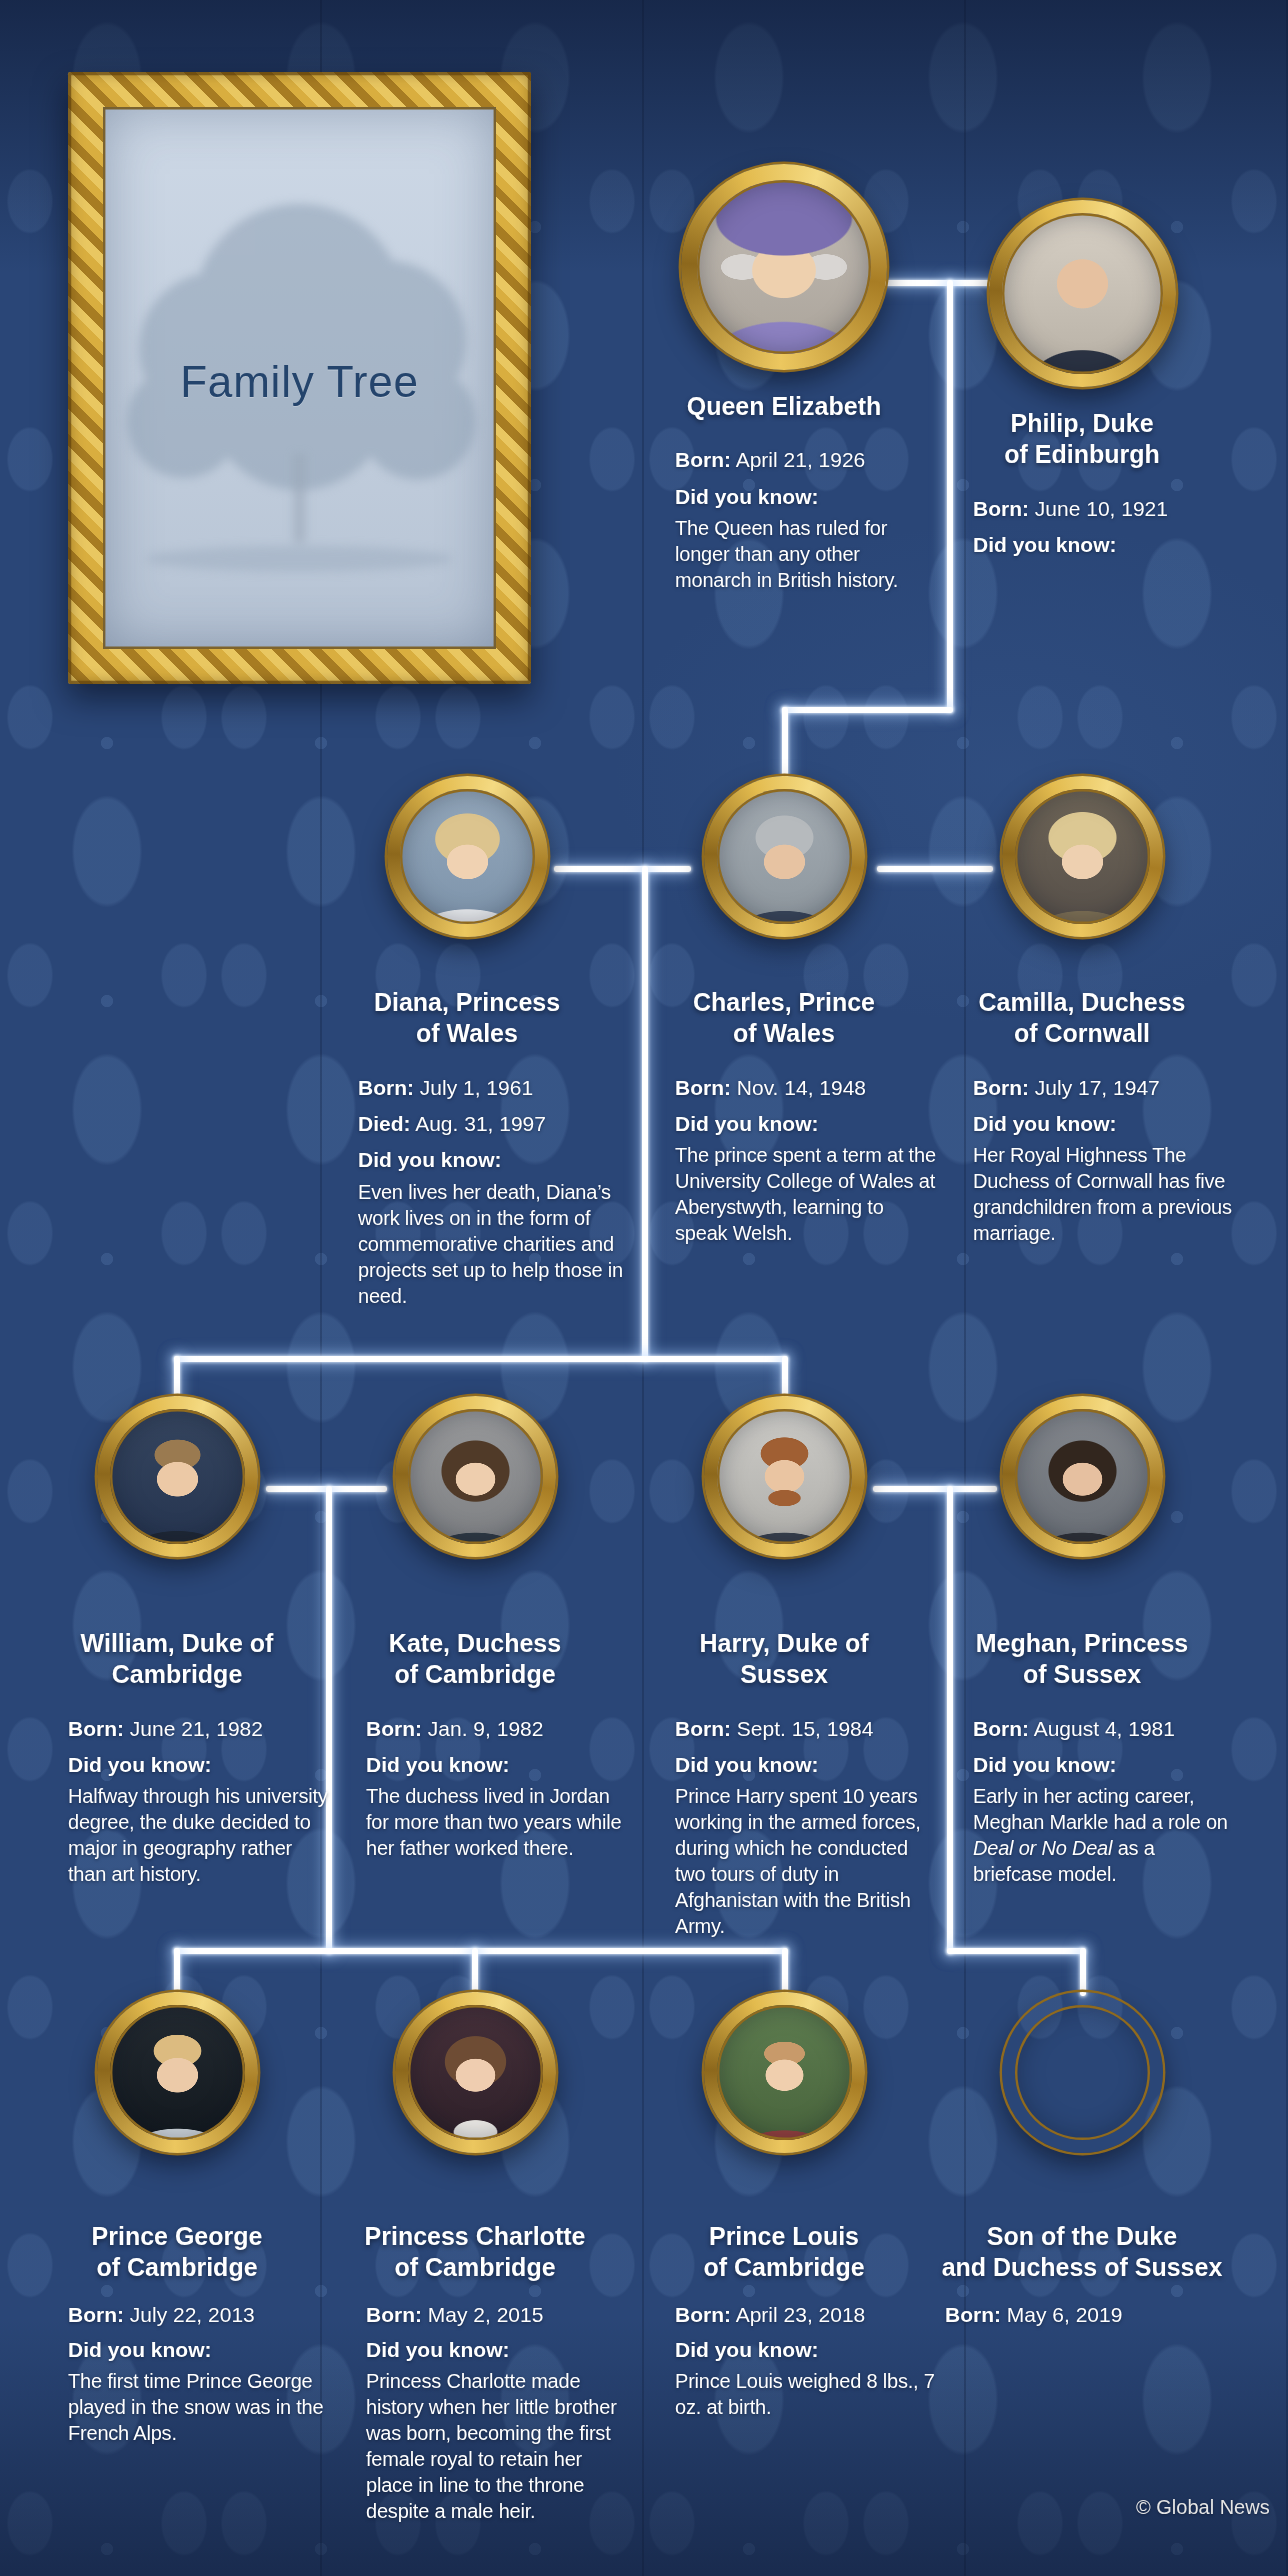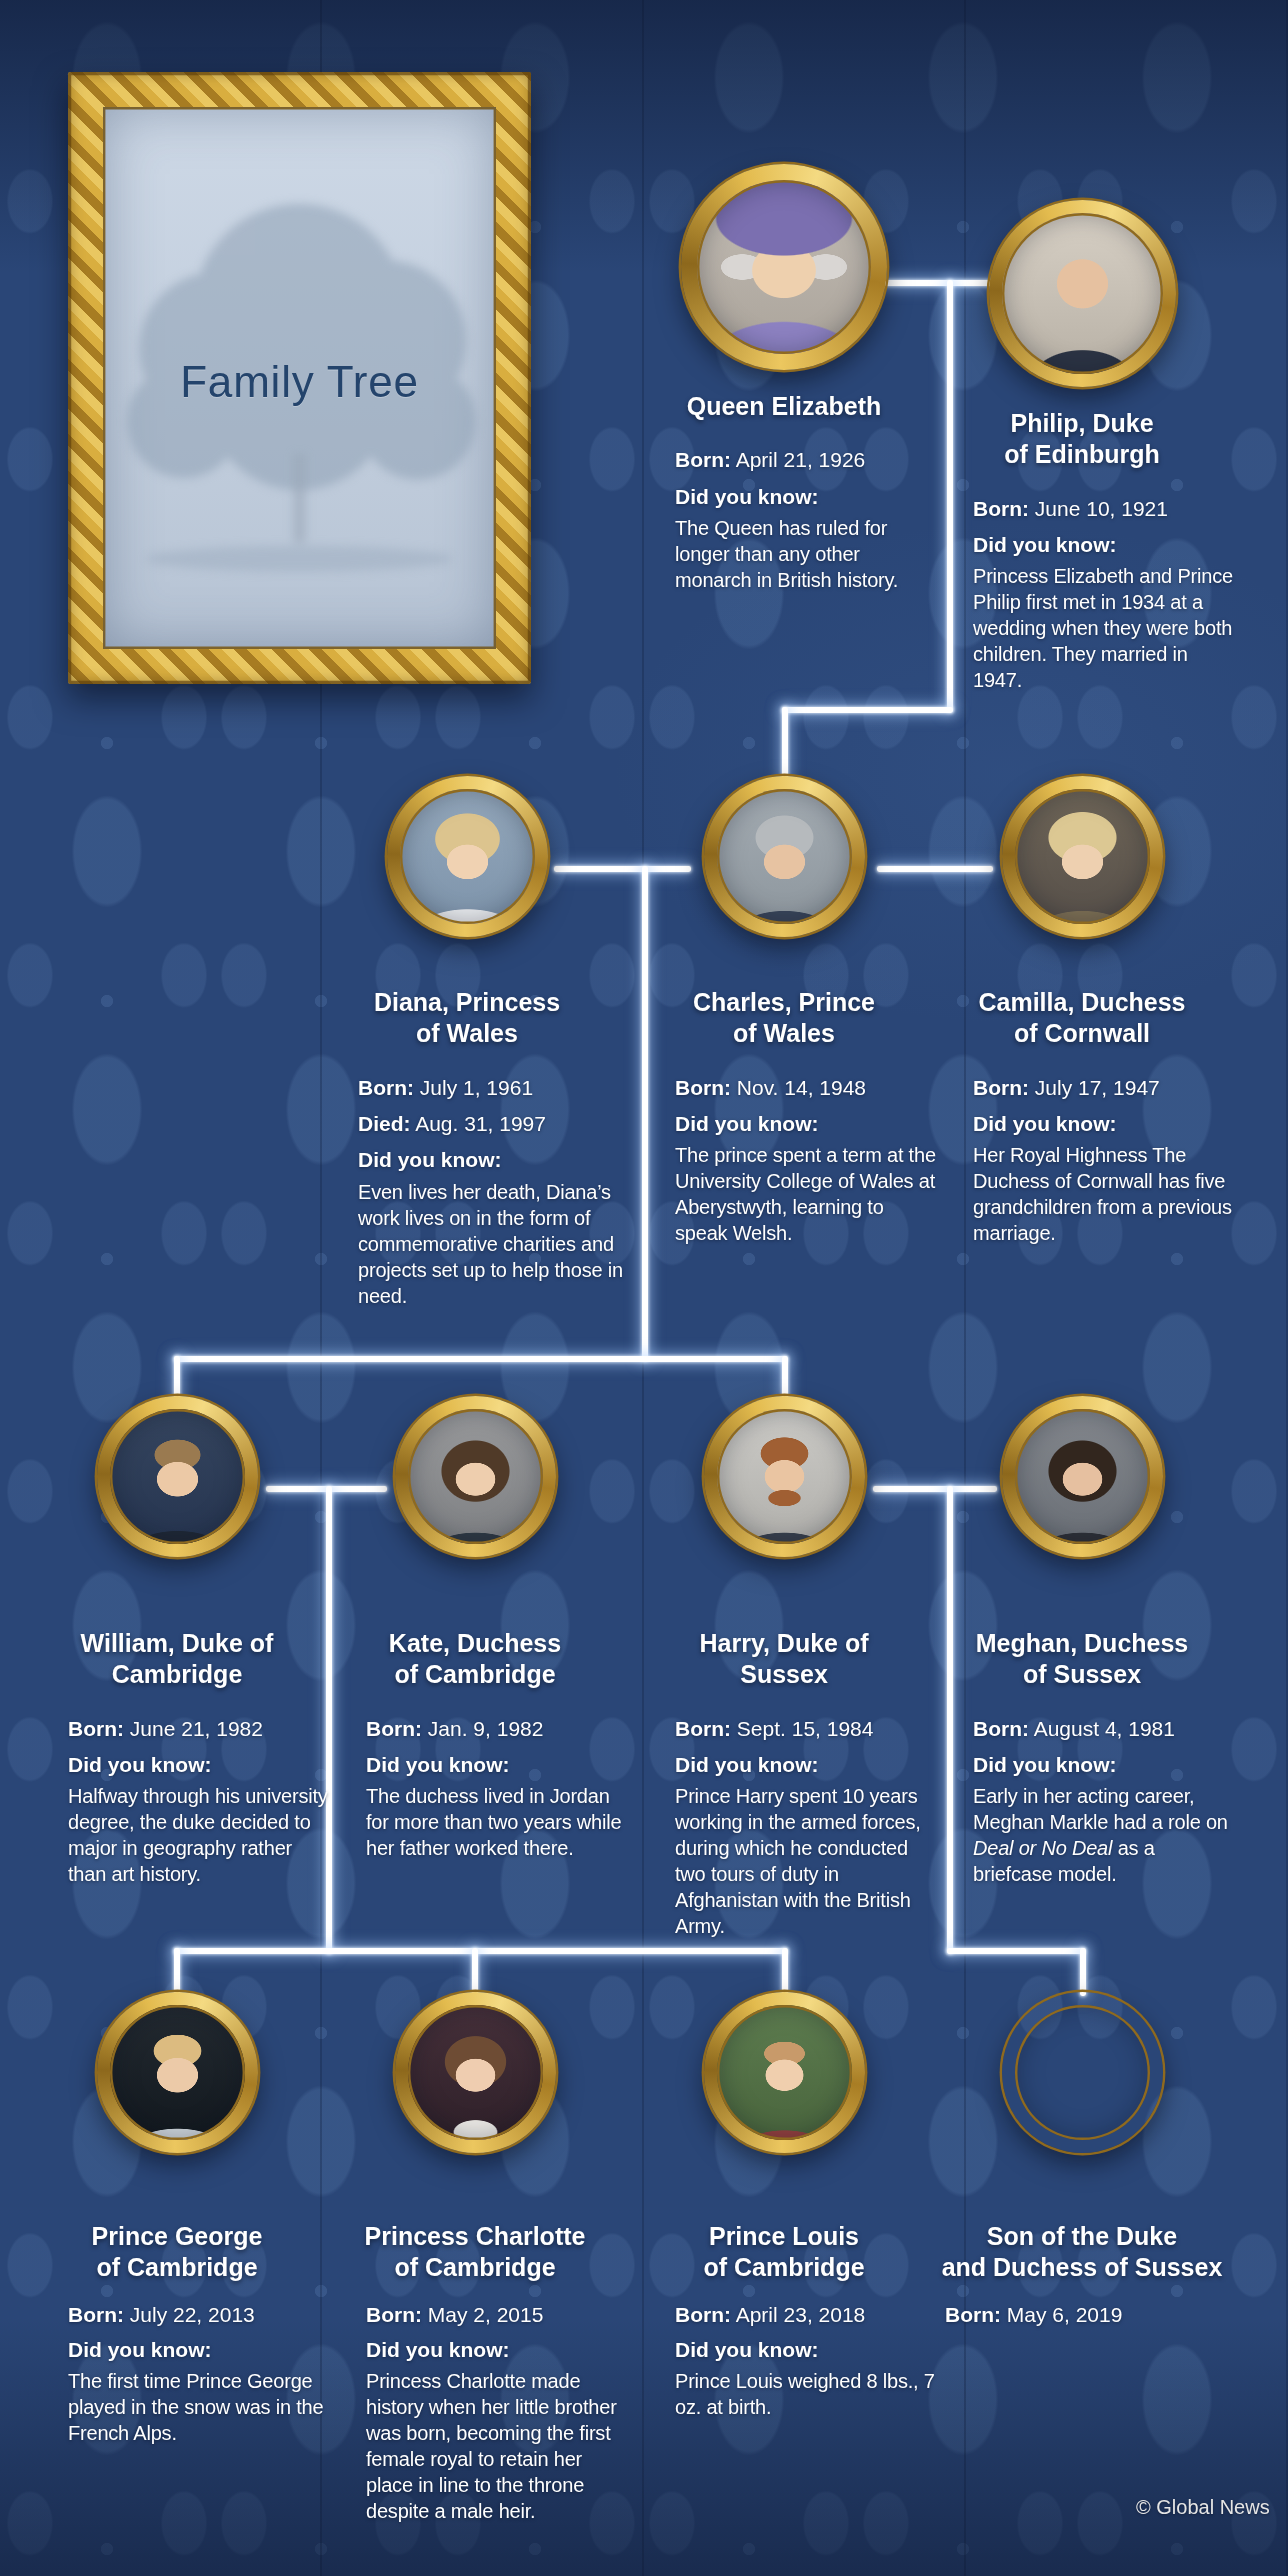--- a/index.html
+++ b/index.html
@@ -224,21 +224,20 @@
 
     <div class="dyk">Did you know:</div>
     <div class="fact"><span class="pre">The Queen has ruled for longer than any other monarch in British history.</span></div>
   </div>
     <div class="person-card card-philip">
     <div class="portrait face-philip"></div>
     <h2 class="person-name"><span>Philip, Duke</span><br><span>of Edinburgh</span></h2>
     <div class="detail born"><span class="lbl">Born:</span><span class="val"> June 10, 1921</span></div>
 
     <div class="dyk">Did you know:</div>
-    <div class="fact"><span class="pre">Princess Elizabeth and Prince Philip first met in 1934 at a wedding when they were both children. They married in 1947.</span></div>
   </div>
     <div class="person-card card-diana">
     <div class="portrait face-diana"></div>
     <h2 class="person-name"><span>Diana, Princess</span><br><span>of Wales</span></h2>
     <div class="detail born"><span class="lbl">Born:</span><span class="val"> July 1, 1961</span></div>
     <div class="detail died"><span class="lbl">Died:</span><span class="val"> Aug. 31, 1997</span></div>
     <div class="dyk">Did you know:</div>
     <div class="fact"><span class="pre">Even lives her death, Diana’s work lives on in the form of commemorative charities and projects set up to help those in need.</span></div>
   </div>
     <div class="person-card card-charles">
@@ -276,21 +275,21 @@
     <div class="person-card card-harry">
     <div class="portrait face-harry"></div>
     <h2 class="person-name"><span>Harry, Duke of</span><br><span>Sussex</span></h2>
     <div class="detail born"><span class="lbl">Born:</span><span class="val"> Sept. 15, 1984</span></div>
 
     <div class="dyk">Did you know:</div>
     <div class="fact"><span class="pre">Prince Harry spent 10 years working in the armed forces, during which he conducted two tours of duty in Afghanistan with the British Army.</span></div>
   </div>
     <div class="person-card card-meghan">
     <div class="portrait face-meghan"></div>
-    <h2 class="person-name"><span>Meghan, Duchess</span><br><span>of Sussex</span></h2>
+    <h2 class="person-name"><span>Meghan, Princess</span><br><span>of Sussex</span></h2>
     <div class="detail born"><span class="lbl">Born:</span><span class="val"> August 4, 1981</span></div>
 
     <div class="dyk">Did you know:</div>
     <div class="fact"><span class="pre">Early in her acting career, Meghan Markle had a role on </span><span class="it">Deal or No Deal</span><span class="post"> as a briefcase model.</span></div>
   </div>
     <div class="person-card card-george">
     <div class="portrait face-george"></div>
     <h2 class="person-name"><span>Prince George</span><br><span>of Cambridge</span></h2>
     <div class="detail born"><span class="lbl">Born:</span><span class="val"> July 22, 2013</span></div>
 

